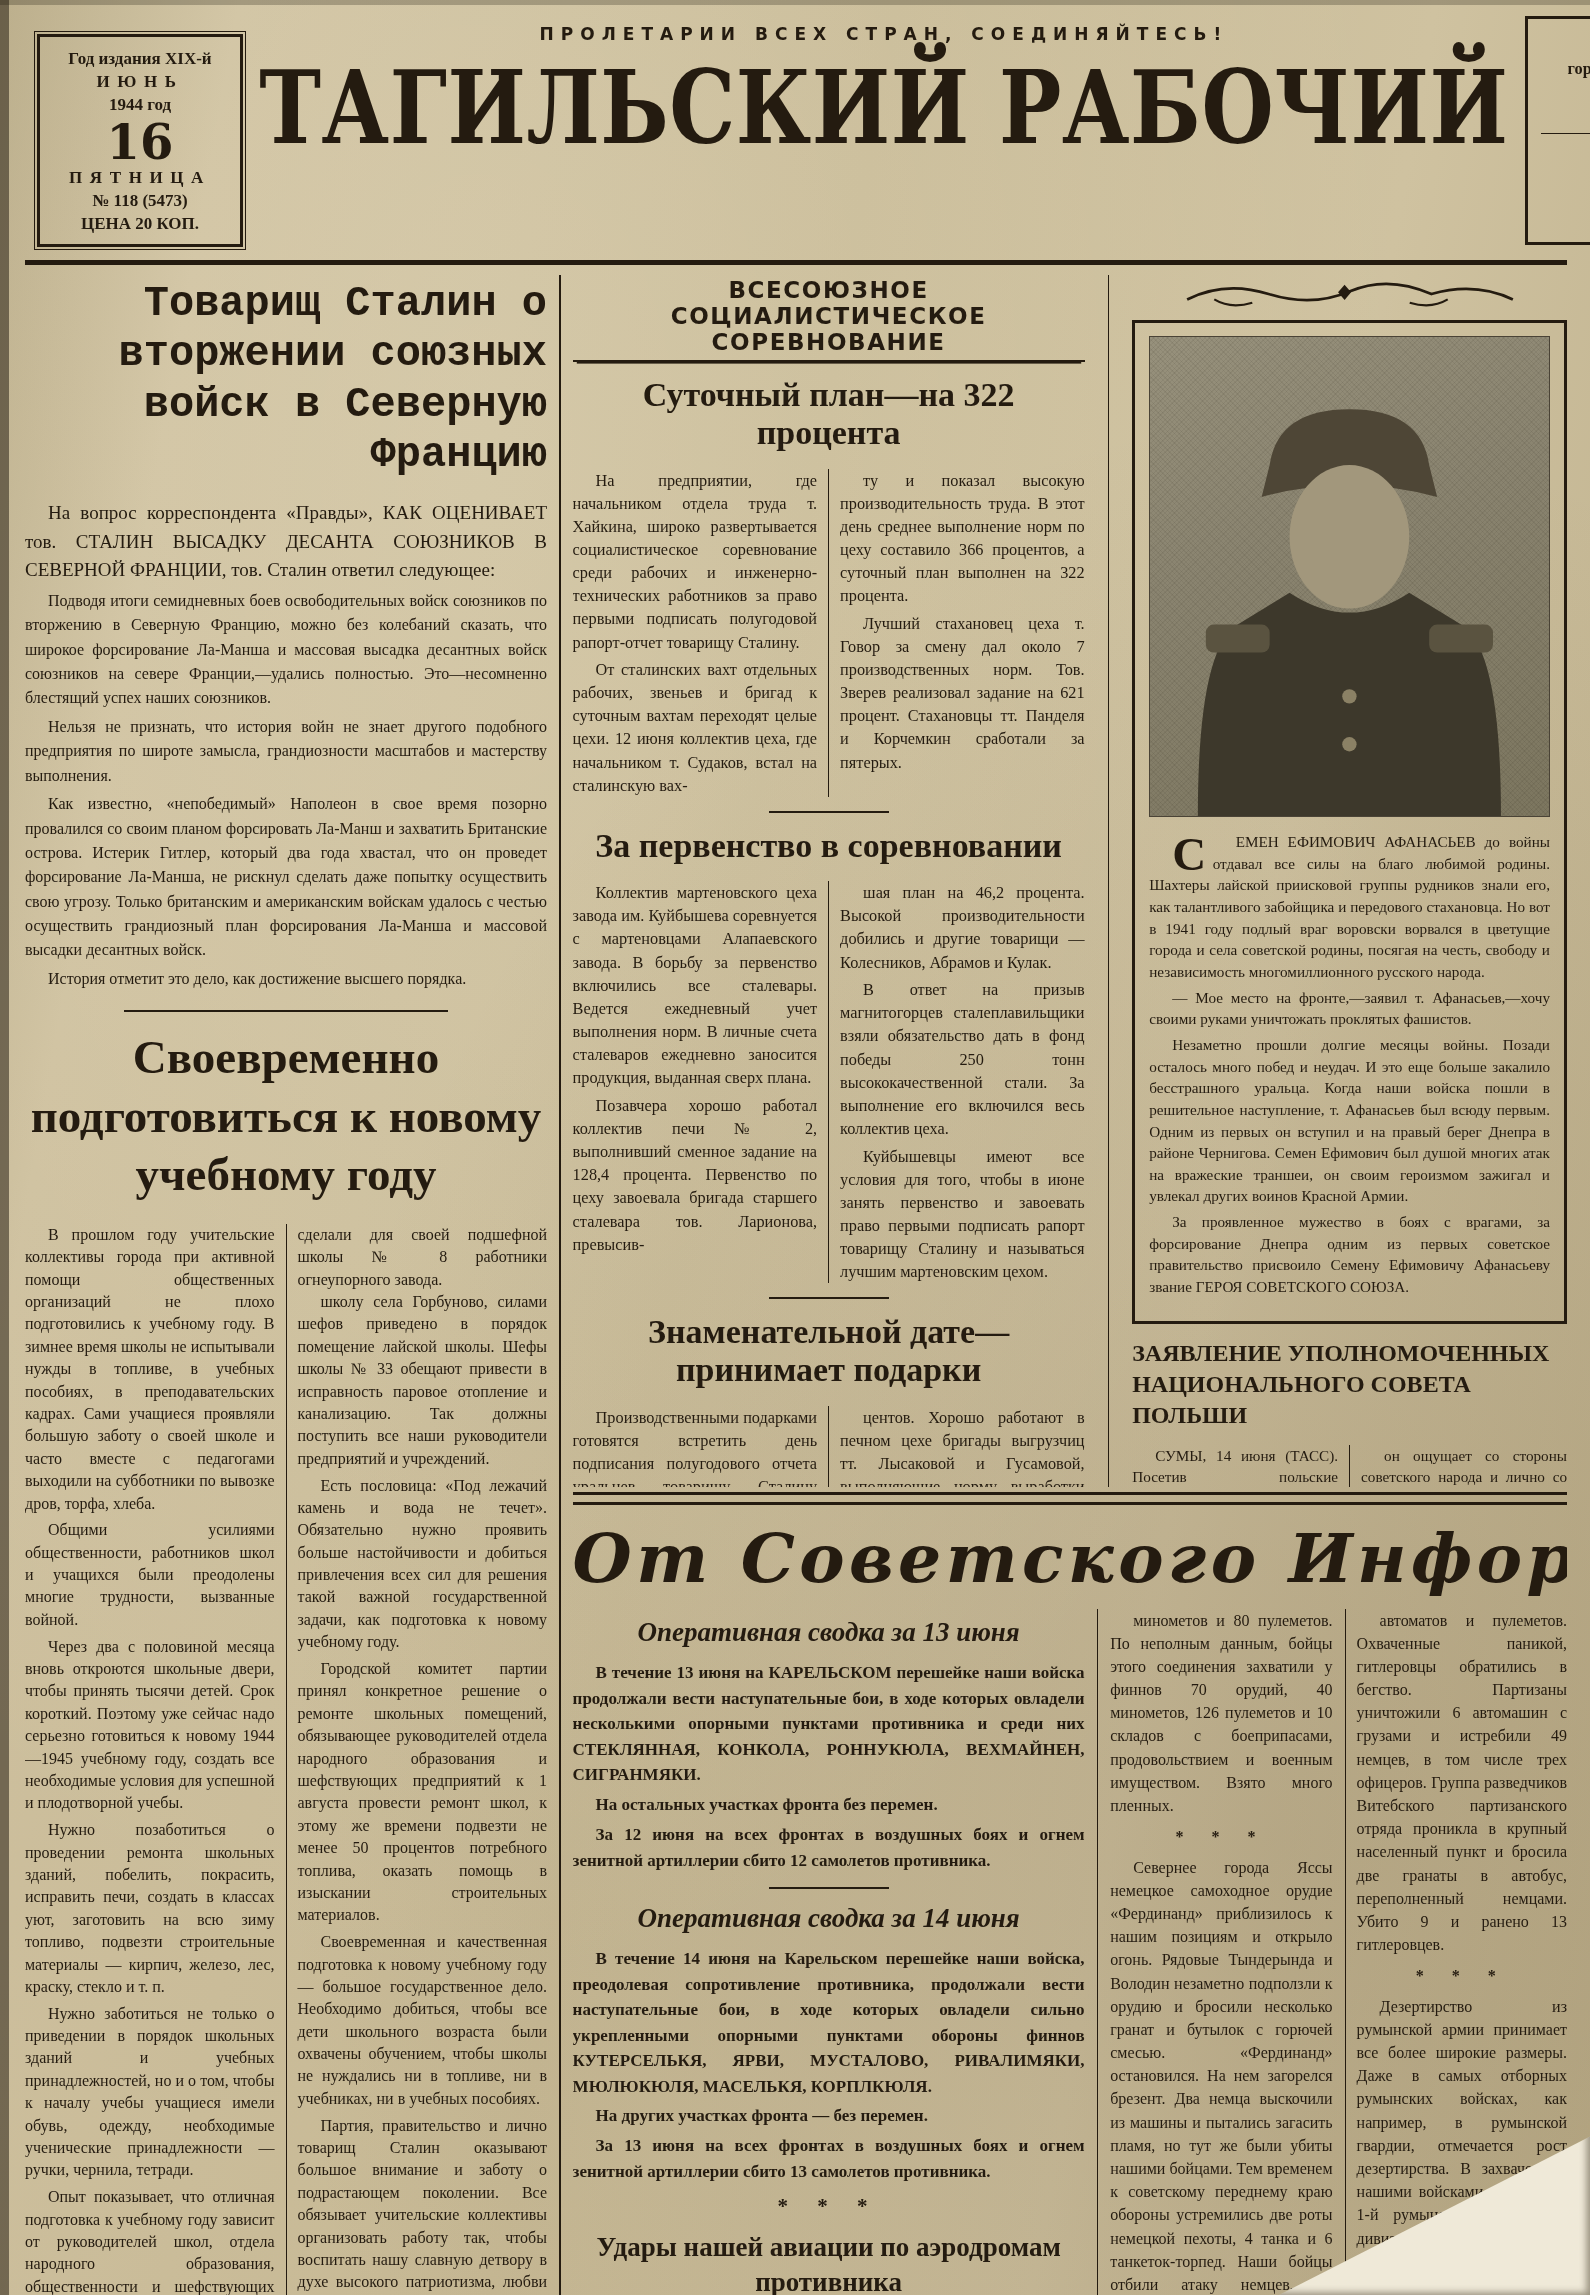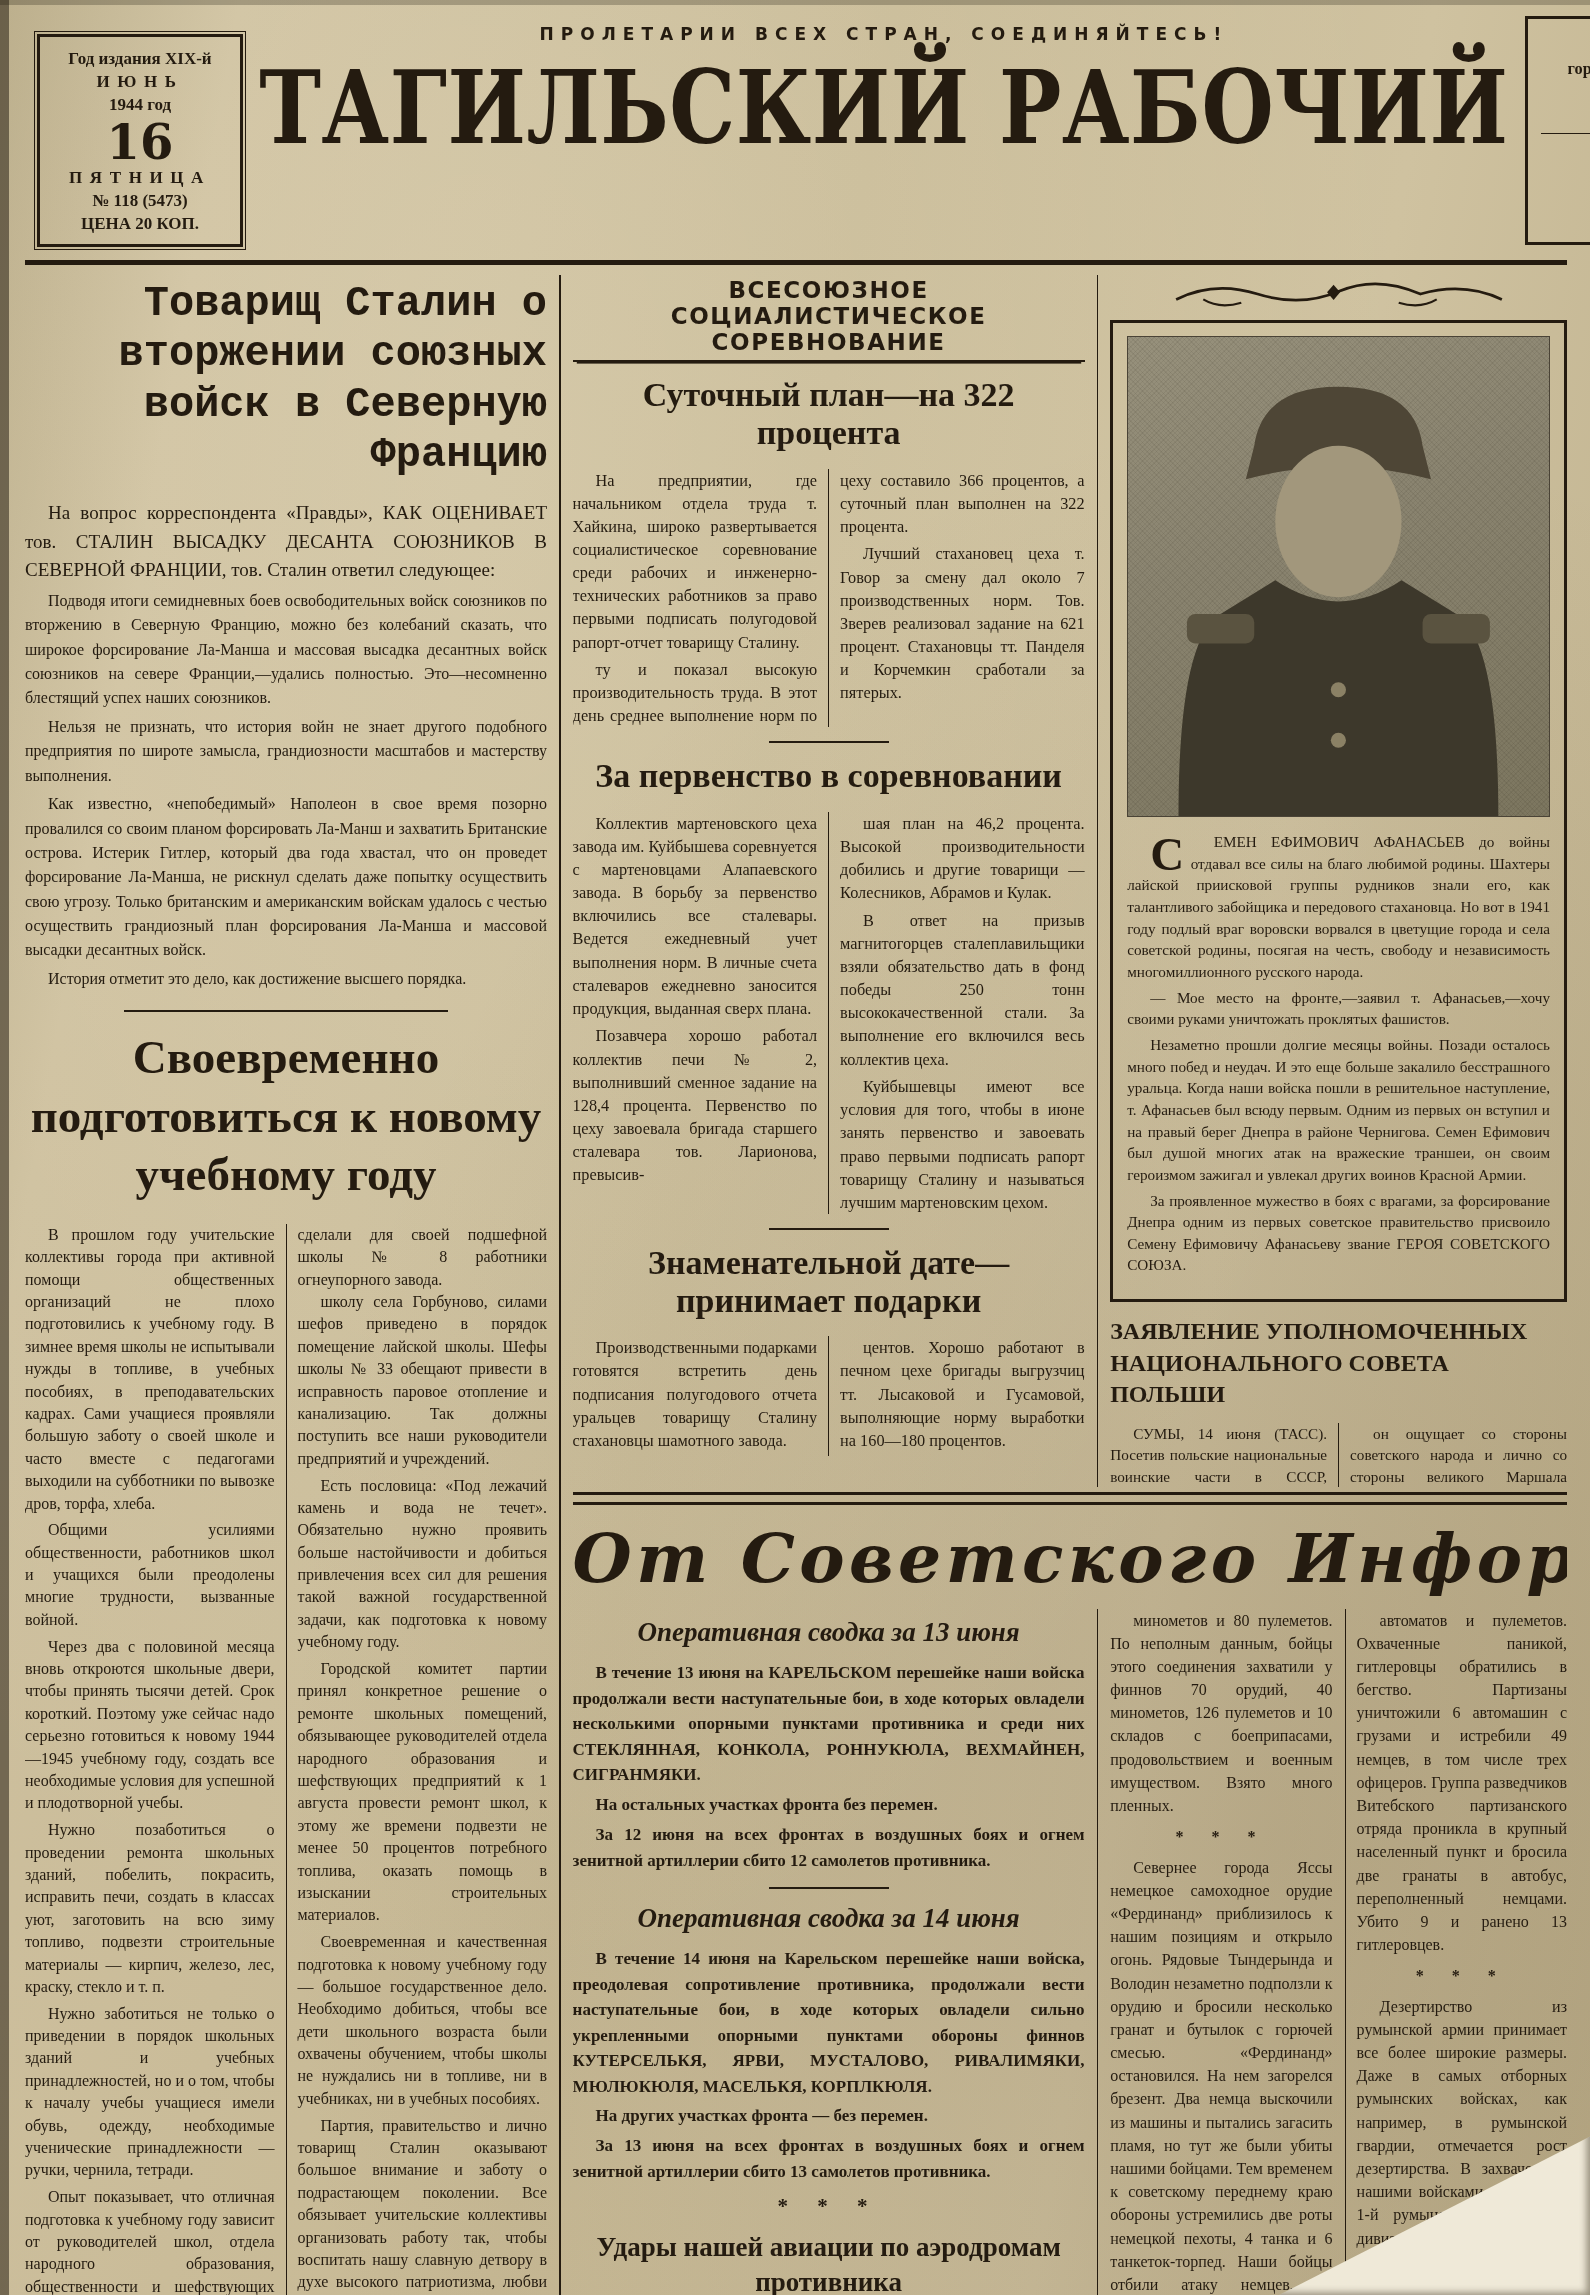--- a/index.html
+++ b/index.html
@@ -33,21 +33,21 @@
   .organ-box .big{font-size:21px;letter-spacing:5.4px;}
   .organ-box hr{border:none;border-top:1.1px solid #241b10;margin:6.5px 5.4px;}
   .rule-thick{height:4.4px;background:#241b10;margin:9.8px 23px 0 25px;}
 
   
   .body{display:grid;grid-template-columns:522px 1.6px 1fr;column-gap:12px;
     padding:9.8px 23px 0 25px;height:2080px;}
   .vrule{background:#241b10;width:1.6px;}
   .rail-left{overflow:hidden;}
   .right-zone{display:flex;flex-direction:column;overflow:hidden;}
-  .top-zone{display:grid;grid-template-columns:512px 1.6px 1fr;column-gap:12px;
+  .top-zone{display:grid;grid-template-columns:512px 1.6px 1fr;column-gap:23px;
     height:1212px;overflow:hidden;}
   .col-mid,.col-photo{overflow:hidden;}
 
   
   p{margin:0 0 4.4px;font-size:16.3px;line-height:1.42;text-align:justify;text-indent:23px;}
   .two-col{column-count:2;column-gap:23px;column-rule:1.1px solid #241b10;}
   .stars{text-align:center !important;text-indent:0 !important;font-weight:bold;
     font-size:21px;letter-spacing:12px;margin:7.6px 0;}
   .art-div{border-top:2.2px solid #241b10;width:62%;margin:18.5px auto 16.3px;}
   .mini-div{border-top:2.2px solid #241b10;width:120px;margin:14px auto;}
@@ -183,20 +183,21 @@
 
         <section class="col-mid">
           <div class="banner">
             <span>ВСЕСОЮЗНОЕ СОЦИАЛИСТИЧЕСКОЕ СОРЕВНОВАНИЕ</span>
           </div>
           <article class="sect">
             <h2 class="h-mid">Суточный план—на 322 процента</h2>
             <div class="two-col">
               <div>
                   <p>На предприятии, где начальником отдела труда т. Хайкина, широко развертывается социалистическое соревнование среди рабочих и инженерно-технических работников за право первыми подписать полугодовой рапорт-отчет товарищу Сталину.</p>
+                  <p>От сталинских вахт отдельных рабочих, звеньев и бригад к суточным вахтам переходят целые цехи. 12 июня коллектив цеха, где начальником т. Судаков, встал на сталинскую вах-</p>
                 </div>
               <div>
                   <p>ту и показал высокую производительность труда. В этот день среднее выполнение норм по цеху составило 366 процентов, а суточный план выполнен на 322 процента.</p>
                   <p>Лучший стахановец цеха т. Говор за смену дал около 7 производственных норм. Тов. Зверев реализовал задание на 621 процент. Стахановцы тт. Панделя и Корчемкин сработали за пятерых.</p>
                 </div>
             </div>
           </article>
           <div class="mini-div"></div>
           <article class="sect">
             <h2 class="h-mid">За первенство в соревновании</h2>

